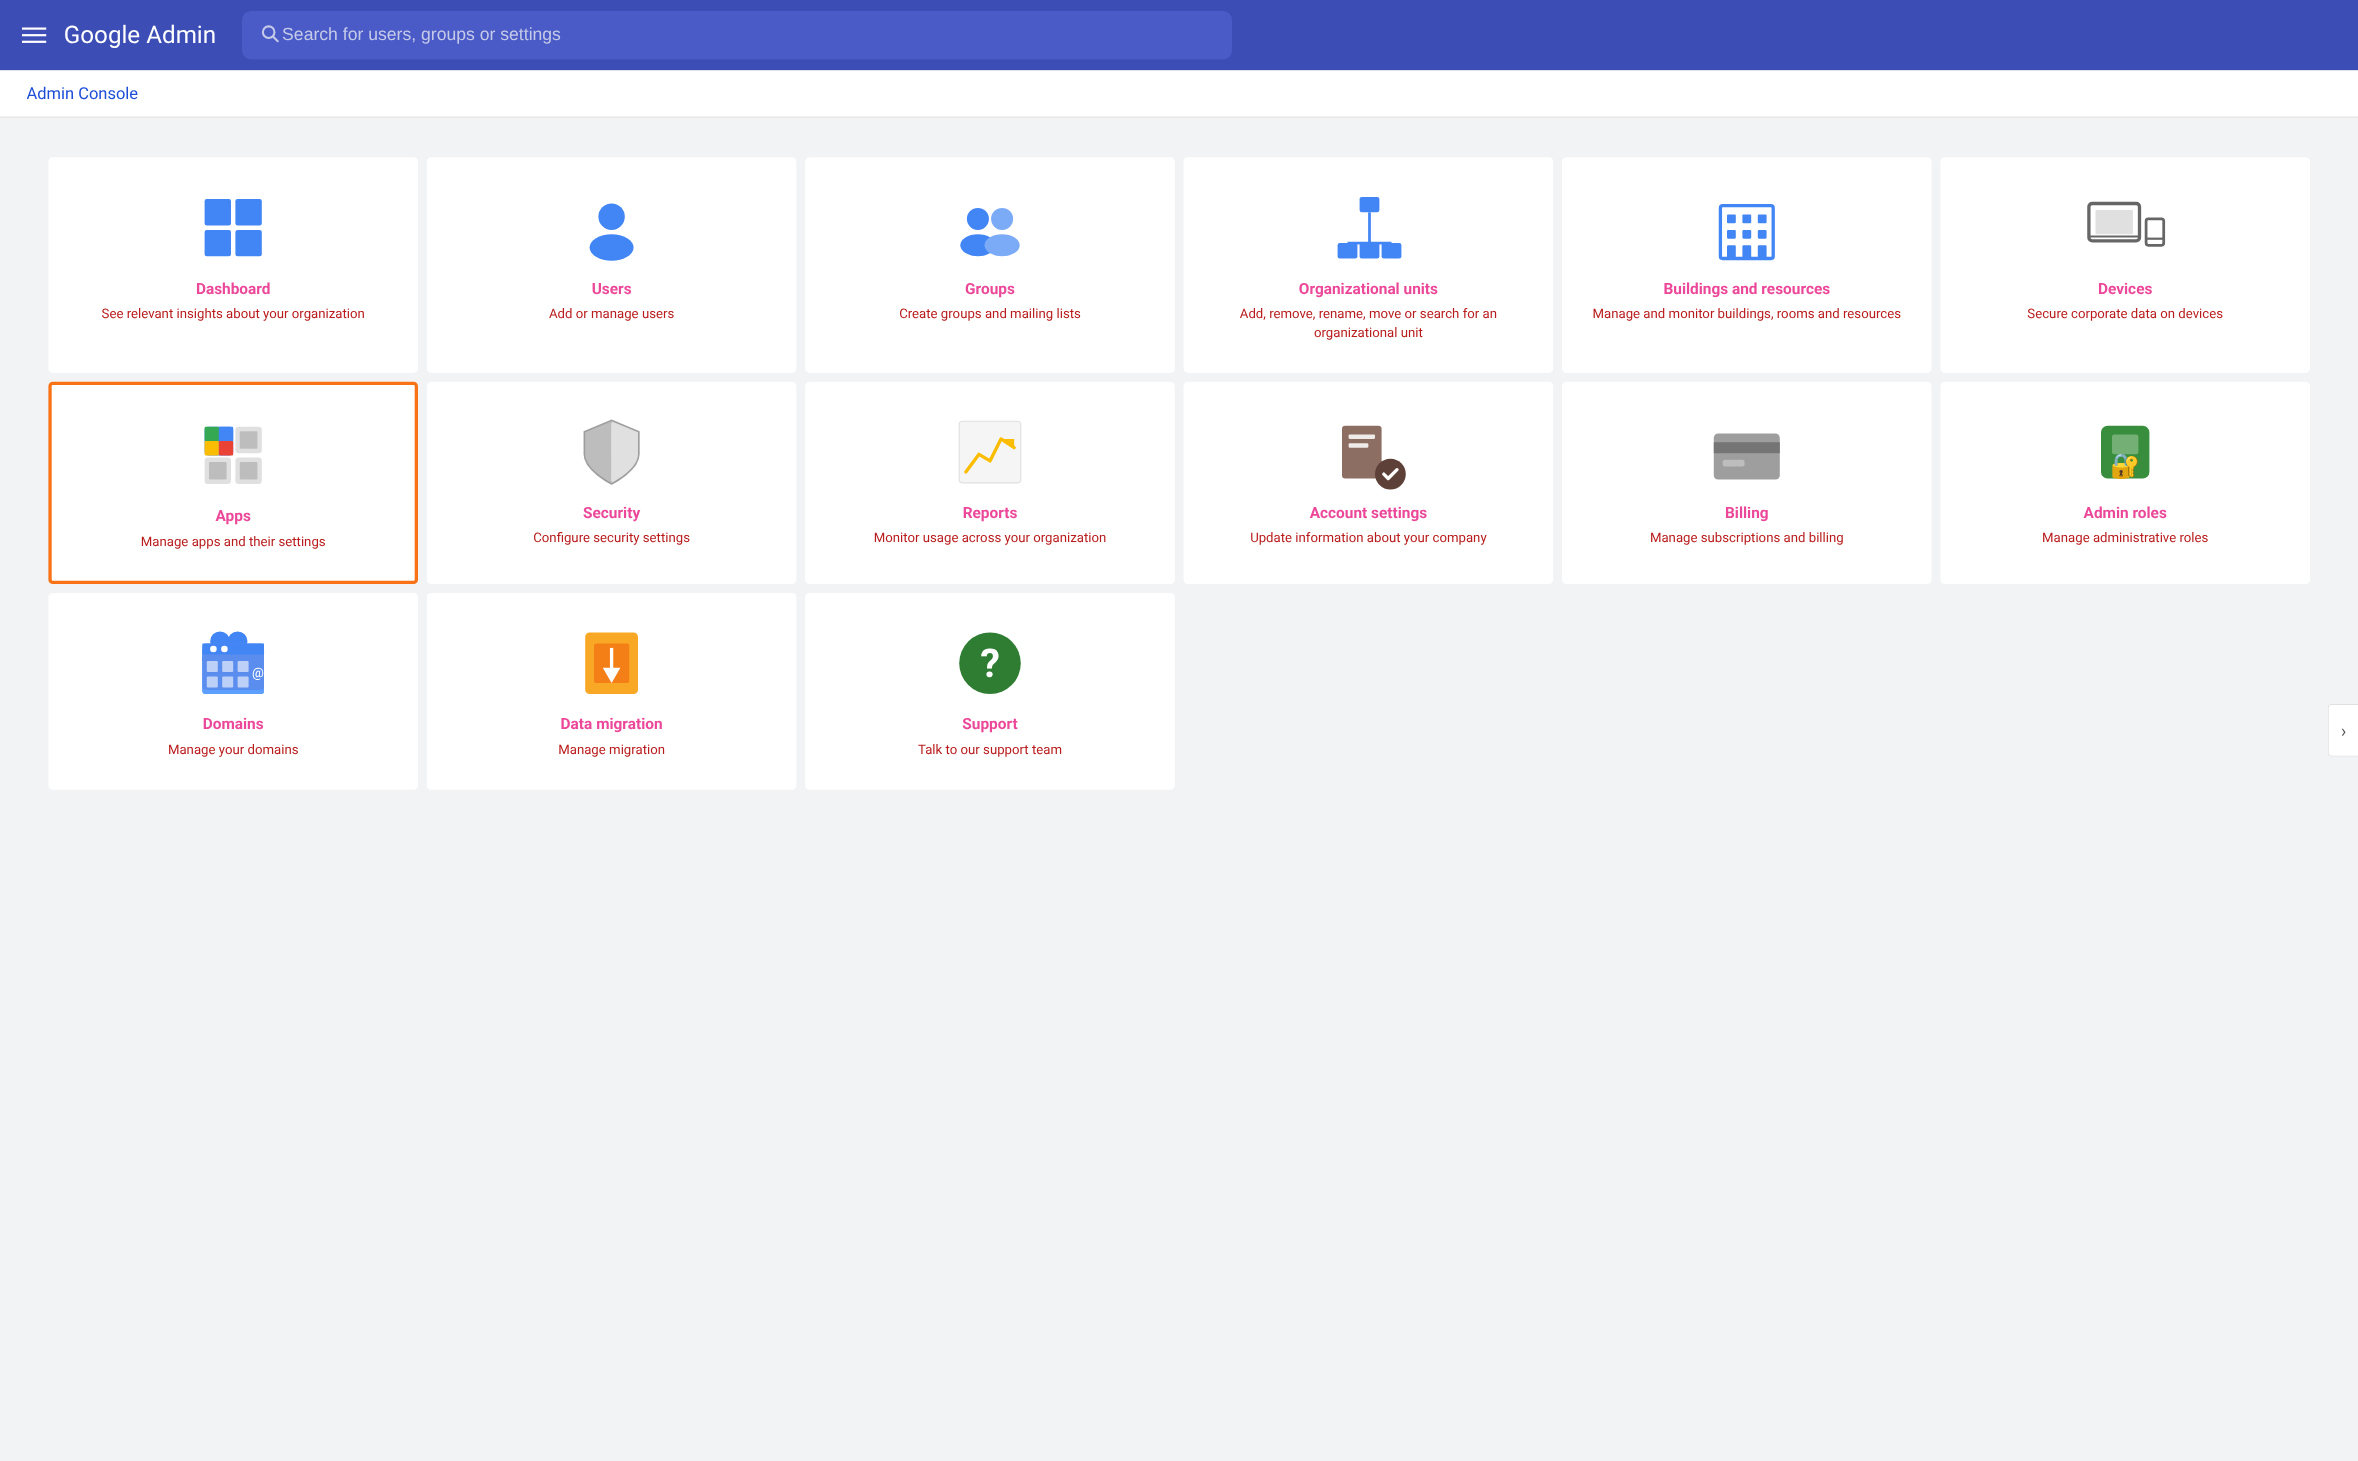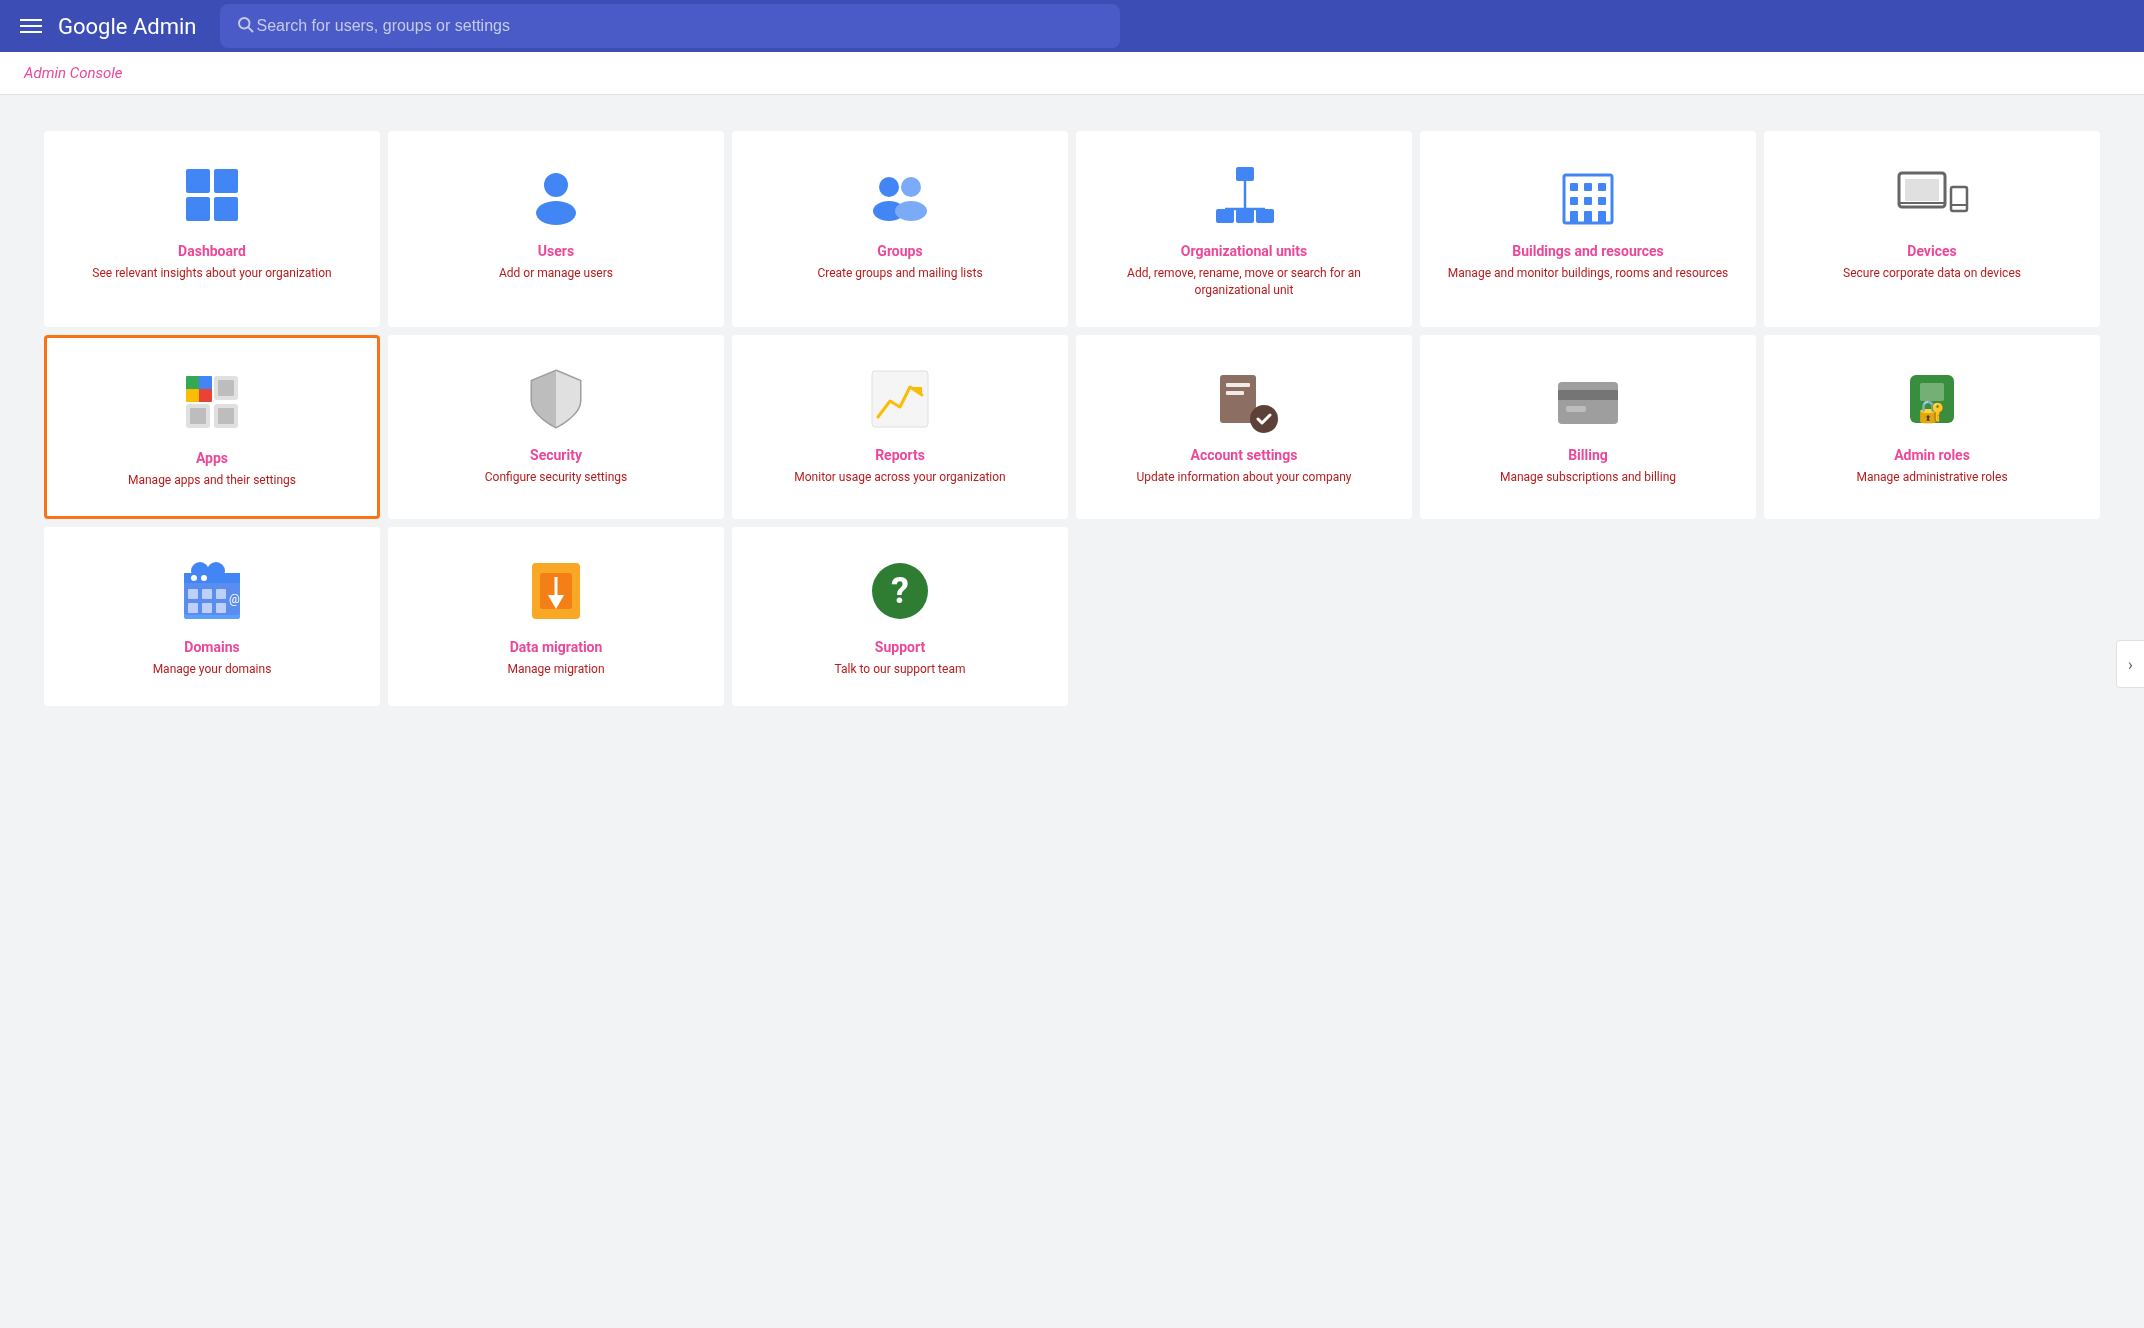--- a/index.html
+++ b/index.html
@@ -4,21 +4,21 @@
   <style>
     * { box-sizing: border-box; margin: 0; padding: 0; }
     body { font-family: 'Roboto', Arial, sans-serif; background: #f1f3f4; min-height: 100vh; }
 
     
     .header {
       background: #3c4db5;
       display: flex;
       align-items: center;
       padding: 0 20px;
-      height: 52px;
+      height: 64px;
       gap: 16px;
     }
     .header-menu-icon {
       color: white;
       font-size: 20px;
       cursor: pointer;
       display: flex;
       flex-direction: column;
       gap: 4px;
     }
@@ -59,23 +59,22 @@
       font-size: 16px;
       width: 100%;
     }
     .header-search input::placeholder { color: #c5cae9; }
 
     
     .sub-header {
       background: white;
       padding: 12px 24px;
       font-size: 15px;
-      color: #ec4899;
+      color: #1d4ed8;
       border-bottom: 1px solid #e0e0e0;
-      font-style: italic;
     }
 
     
     .main {
       padding: 32px 40px;
       position: relative;
     }
 
     
     .chevron-right {

